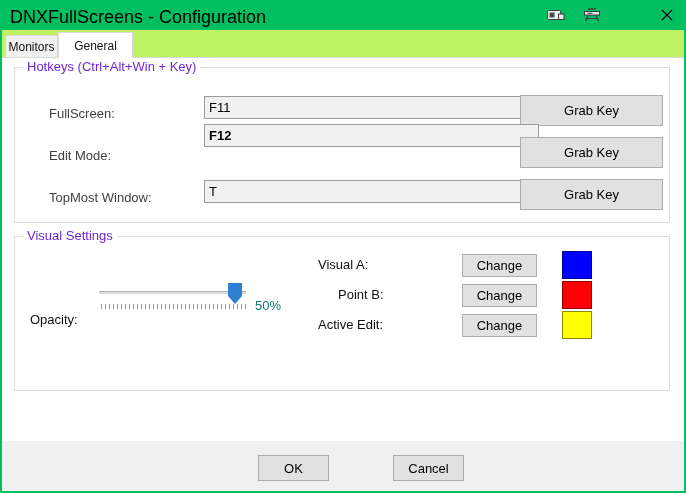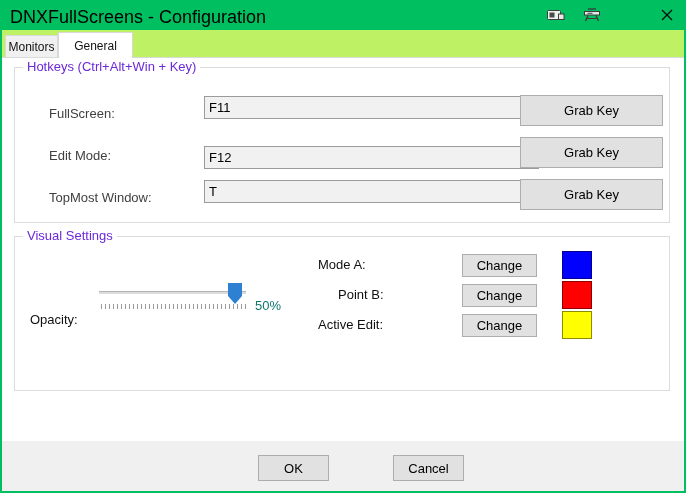--- a/index.html
+++ b/index.html
@@ -28,21 +28,21 @@
   .groupbox { position:absolute; border:1px solid #DCDCDC; background:transparent; }
   .gb-hotkeys { left:12px; top:9px;  width:656px; height:156px; }
   .gb-visual  { left:12px; top:178px; width:656px; height:155px; }
   .glabel { position:absolute; top:-9px; left:8px; background:#ffffff; padding:0 4px; font-size:13px; color:#6d28d9; white-space:nowrap; }
   
   .hk-label { position:absolute; left:34px; color:#404040; white-space:nowrap; }
   .hk-label.r1 { top:38px; } .hk-label.r2 { top:80px; } .hk-label.r3 { top:122px; }
   .hk-field { position:absolute; left:161px; width:335px; height:23px;
               border:1px solid #9B9B9B; background:#F1F1F1; color:#000;
               font:13px "Liberation Sans", sans-serif; padding:0 4px; outline:none;margin-left:28px; }
-  .hk-field.r1 { top:28px; } .hk-field.r2 { top:78px; } .hk-field.r3 { top:112px; }
+  .hk-field.r1 { top:28px; } .hk-field.r2 { top:56px;font-weight:bold; } .hk-field.r3 { top:112px; }
   .btn { background:#E1E1E1; border:1px solid #ADADAD; color:#000;
          font:13px "Liberation Sans", sans-serif; display:flex; align-items:center; justify-content:center;
          cursor:default; padding:0; }
   .grab-btn { position:absolute; left:505px; width:143px; height:31px; }
   .grab-btn.r1 { top:27px; } .grab-btn.r2 { top:69px; } .grab-btn.r3 { top:111px; }
   
   .opacity-label { position:absolute; left:28px; top:228px; color:#101010;margin-top:26px; }
   .slider-track { position:absolute; left:97px; top:233px; width:147px; height:3px;
                   background:#DCDCDC; border-top:1px solid #B4B4B4; }
   .slider-ticks { position:absolute; left:99px; top:246px; width:145px; height:5px;
@@ -122,21 +122,21 @@
     <div class="groupbox gb-visual">
       <span class="glabel">Visual Settings</span>
     </div>
 
     <span class="opacity-label">Opacity:</span>
     <div class="slider-track"></div>
     <div class="slider-ticks"></div>
     <div class="slider-thumb"></div>
     <span class="opacity-value">50%</span>
 
-    <span class="pt-label p1">Mode A:</span>
+    <span class="pt-label p1">Visual A:</span>
     <button class="btn change-btn p1">Change</button>
     <div class="swatch p1" style="background: rgb(0, 0, 255);"></div>
 
     <span class="pt-label p2">Point B:</span>
     <button class="btn change-btn p2">Change</button>
     <div class="swatch p2" style="background: rgb(255, 0, 0);"></div>
 
     <span class="pt-label p3">Active Edit:</span>
     <button class="btn change-btn p3">Change</button>
     <div class="swatch p3" style="background: rgb(255, 255, 0);"></div>

